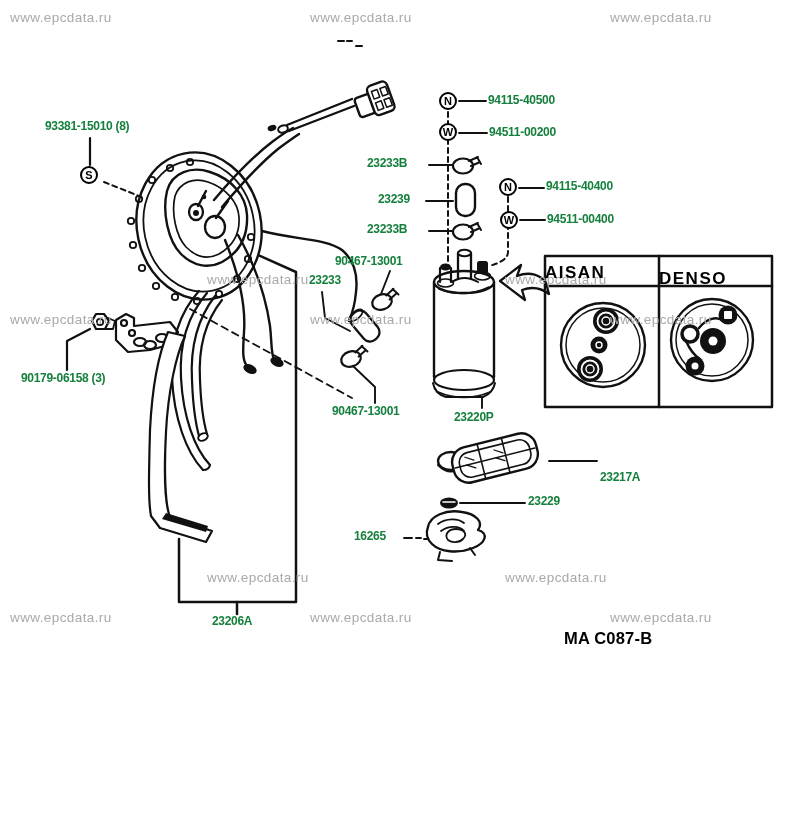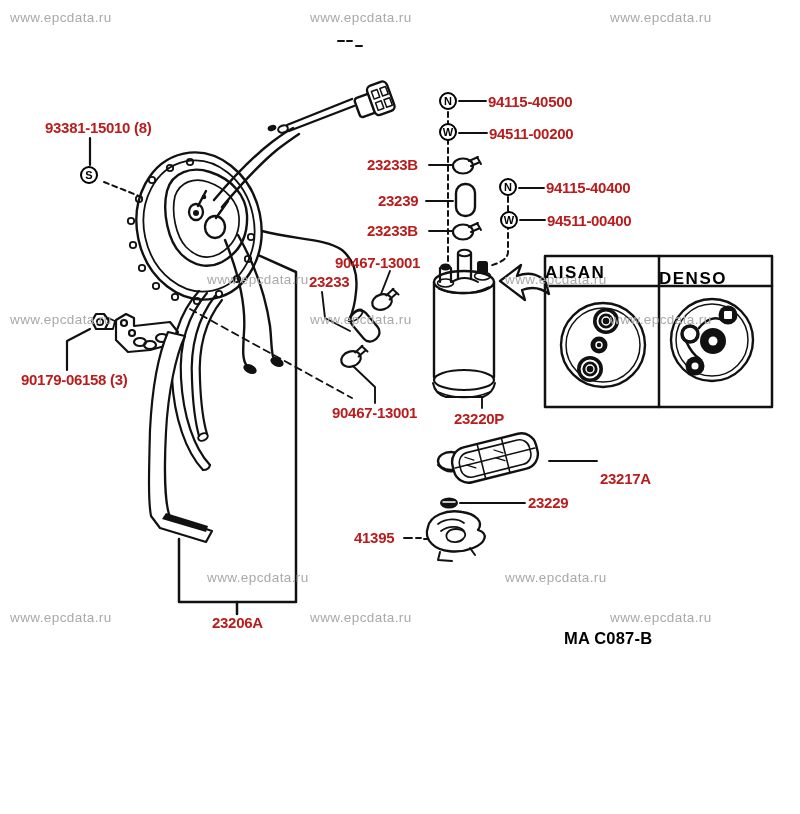--- a/index.html
+++ b/index.html
@@ -6,21 +6,21 @@
   #canvas{
     position:relative;width:800px;height:814px;background:#ffffff;
     font-family:Liberation Sans, sans-serif;overflow:hidden;
   }
   #art{position:absolute;left:0;top:0;}
   .watermark{
     position:absolute;color:#a9a9a9;font-size:13.5px;font-weight:400;
     letter-spacing:.4px;white-space:nowrap;user-select:none;
   }
   .part-label{
-    position:absolute;color:#b91c1c;font-weight:700;font-size:15px;
+    position:absolute;color:#15803d;font-weight:700;font-size:12px;
     letter-spacing:-0.3px;white-space:nowrap;
   }
   .sym{
     position:absolute;width:14px;height:14px;border:2.6px solid #000;
     border-radius:50%;background:#fff;display:flex;align-items:center;
     justify-content:center;font-size:11px;font-weight:700;color:#000;
     line-height:1;
   }
   .table-header{
     position:absolute;font-weight:700;font-size:17px;letter-spacing:1.5px;
@@ -273,21 +273,21 @@
   <div class="part-label" style="left:367px;top:222px">23233B</div>
   <div class="part-label" style="left:546px;top:179px">94115-40400</div>
   <div class="part-label" style="left:547px;top:212px">94511-00400</div>
   <div class="part-label" style="left:335px;top:254px">90467-13001</div>
   <div class="part-label" style="left:309px;top:273px">23233</div>
   <div class="part-label" style="left:332px;top:404px">90467-13001</div>
   <div class="part-label" style="left:21px;top:371px">90179-06158 (3)</div>
   <div class="part-label" style="left:454px;top:410px">23220P</div>
   <div class="part-label" style="left:600px;top:470px">23217A</div>
   <div class="part-label" style="left:528px;top:494px">23229</div>
-  <div class="part-label" style="left:354px;top:529px">41395</div>
+  <div class="part-label" style="left:354px;top:529px">16265</div>
   <div class="part-label" style="left:212px;top:614px">23206A</div>
 
   <div class="table-header" style="left:545px;width:114px;top:263px">AISAN</div>
   <div class="table-header" style="left:659px;width:95px;top:269px">DENSO</div>
 
   <div class="drawing-code">MA C087-B</div>
 
 </div>
 
 </body></html>

